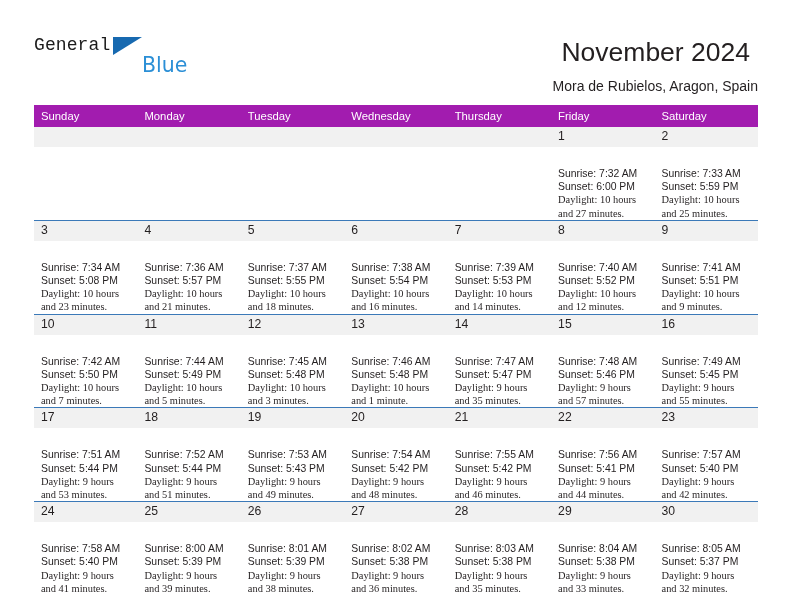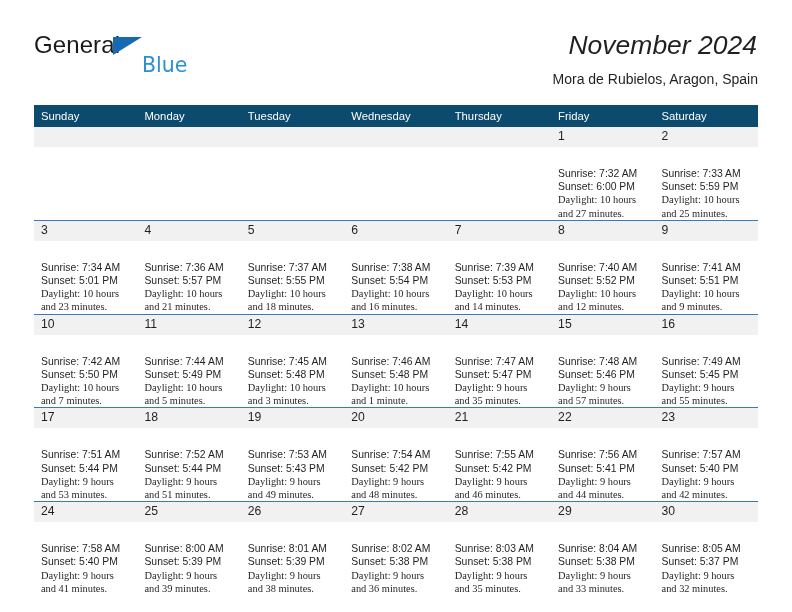--- a/index.html
+++ b/index.html
@@ -35,24 +35,24 @@
     position: absolute;
     left: 0;
     top: 6px;
     width: 150px;
     height: 52px;
   }
   .brand-general {
     position: absolute;
     left: 0;
     top: 0;
-    font-size: 24px;
+    font-size: 18px;
     letter-spacing: 0.1px;
     color: #1b1b1b;
-    font-family: Liberation Sans, sans-serif;
+    font-family: Liberation Mono, monospace;
     line-height: 22px;
   }
   .brand-triangle {
     position: absolute;
     left: 79px;
     top: 3px;
     width: 0;
     height: 0;
     border-left: 29px solid #1769b0;
     border-bottom: 18px solid transparent;
@@ -73,42 +73,41 @@
     right: 0;
     top: 0;
     text-align: right;
   }
   .cal-title {
     font-size: 26.5px;
     color: #231f20;
     line-height: 32px;
     white-space: nowrap;
     font-weight: normal;
-    margin: 1px;
-    font-style: italic;
+    margin: 8px;
   }
   .cal-subtitle {
     font-size: 14px;
     color: #231f20;
     line-height: 20px;
     margin-top: 8px;
     white-space: nowrap;
   }
 
   
   .calendar {
     position: absolute;
     left: 34px;
     top: 105px;
     width: 724px;
     border-collapse: collapse;
     table-layout: fixed;
   }
   .calendar th {
-    background: #0c4a6e;
+    background: #a21caf;
     color: #ffffff;
     font-size: 11.3px;
     font-weight: normal;
     text-align: left;
     padding: 5px 0 5px 7px;
     height: 11px;
     border: none;
   }
   .calendar td {
     vertical-align: top;
@@ -210,21 +209,21 @@
               <div>Sunset: 5:59 PM</div>
               <div class="wrap">Daylight: 10 hours and 25 minutes.</div>
             </div>
           </td>
         </tr>
         <tr class="week">
           <td>
             <div class="daynum">3</div>
             <div class="details">
               <div>Sunrise: 7:34 AM</div>
-              <div>Sunset: 5:01 PM</div>
+              <div>Sunset: 5:08 PM</div>
               <div class="wrap">Daylight: 10 hours and 23 minutes.</div>
             </div>
           </td>
           <td>
             <div class="daynum">4</div>
             <div class="details">
               <div>Sunrise: 7:36 AM</div>
               <div>Sunset: 5:57 PM</div>
               <div class="wrap">Daylight: 10 hours and 21 minutes.</div>
             </div>

